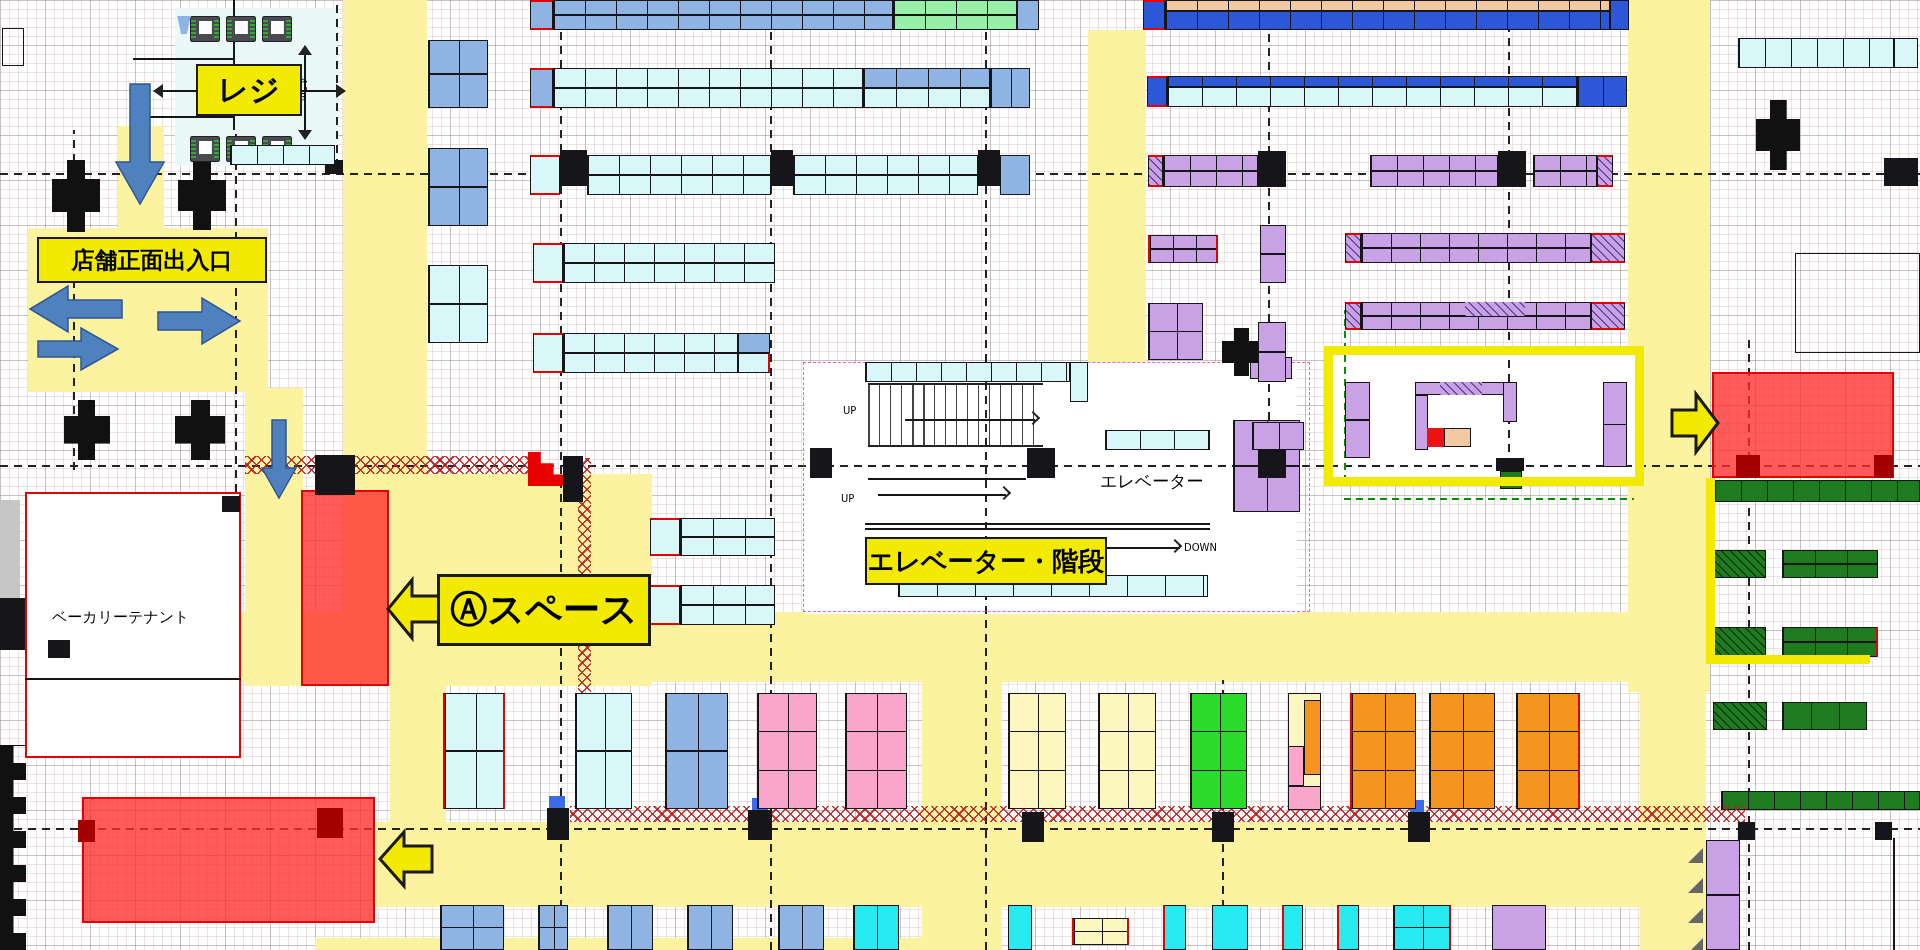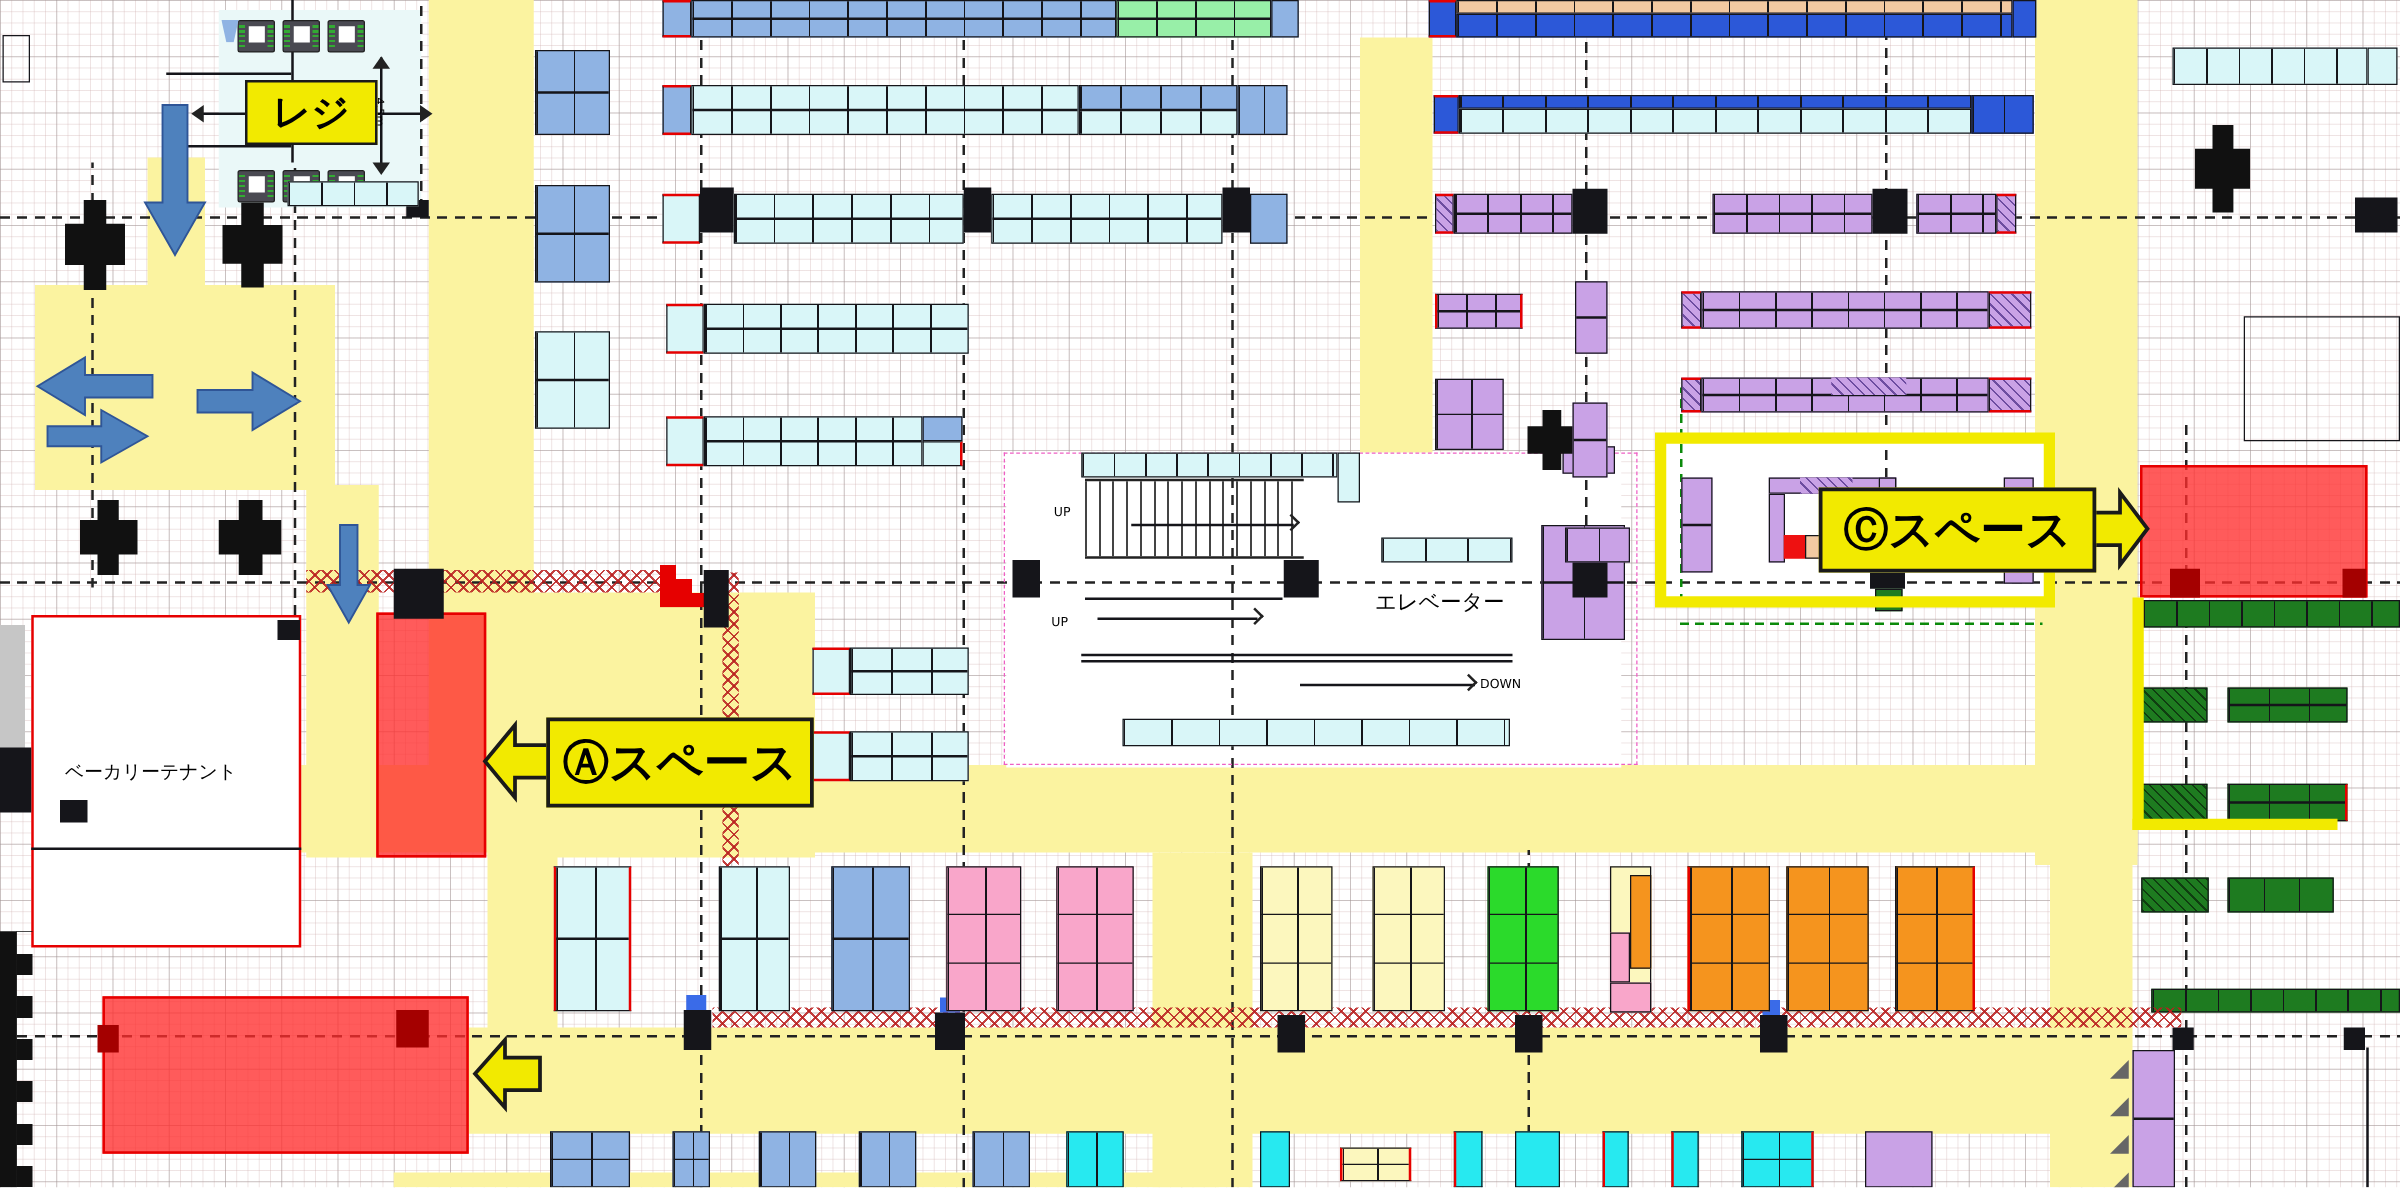--- a/index.html
+++ b/index.html
@@ -283,39 +283,42 @@
       <div class="fx bdy" style="left: 1324px; top: 346px; width: 320px; height: 140px;"></div>
     </div>
 
   <div id="overlay">
 
     <div class="cal" style="left:196px;top:64px;width:106px;height:52px;font-size:30px;border-width:2px;">
       <span>レジ</span>
     </div>
     <span class="txt" style="left:308px;top:78px;font-size:9px;transform:rotate(90deg);transform-origin:left top;">4.5m</span>
 
+    <div class="cal" style="left:37px;top:237px;width:230px;height:46px;font-size:23px;border-width:2px;">
+      <span>店舗正面出入口</span>
+    </div>
 
     <div class="cal" style="left:437px;top:574px;width:214px;height:72px;font-size:37px;">
       <span>Ⓐスペース</span>
     </div>
     <svg width="54" height="62" viewBox="0 0 54 62" style="left:386px;top:578px;">
       <polygon points="54,18 26,18 26,2 2,31 26,60 26,44 54,44" fill="#F2EA00" stroke="#1a1a1a" stroke-width="3"></polygon>
     </svg>
 
     <svg width="54" height="58" viewBox="0 0 54 58" style="left:378px;top:830px;">
       <polygon points="54,16 26,16 26,2 2,29 26,56 26,42 54,42" fill="#F2EA00" stroke="#1a1a1a" stroke-width="3"></polygon>
     </svg>
 
-    <div class="cal" style="left:1455px;top:390px;width:222px;height:68px;font-size:36px;">
-      <span>Ⓒスペース</span>
-    </div>
     <svg width="48" height="62" viewBox="0 0 48 62" style="left:1672px;top:392px;">
       <polygon points="0,18 24,18 24,2 46,31 24,60 24,44 0,44" fill="#F2EA00" stroke="#1a1a1a" stroke-width="3"></polygon>
     </svg>
 
+    <div class="cal" style="left:865px;top:537px;width:242px;height:48px;font-size:26px;border-width:2px;">
+      <span>エレベーター・階段</span>
+    </div>
 
     <span class="txt" style="left:1100px;top:470px;font-size:17px;">エレベーター</span>
     <span class="txt" style="left:52px;top:608px;font-size:15px;">ベーカリーテナント</span>
     <span class="txt" style="left:843px;top:405px;font-size:10px;">UP</span>
     <span class="txt" style="left:841px;top:493px;font-size:10px;">UP</span>
     <span class="txt" style="left:1184px;top:542px;font-size:10px;">DOWN</span>
 
     <svg width="48" height="120" viewBox="0 0 48 120" style="left:116px;top:84px;">
       <polygon points="14,0 34,0 34,78 48,78 24,120 0,78 14,78" fill="#4E81BD" stroke="#2F5597" stroke-width="1.5"></polygon>
     </svg>

